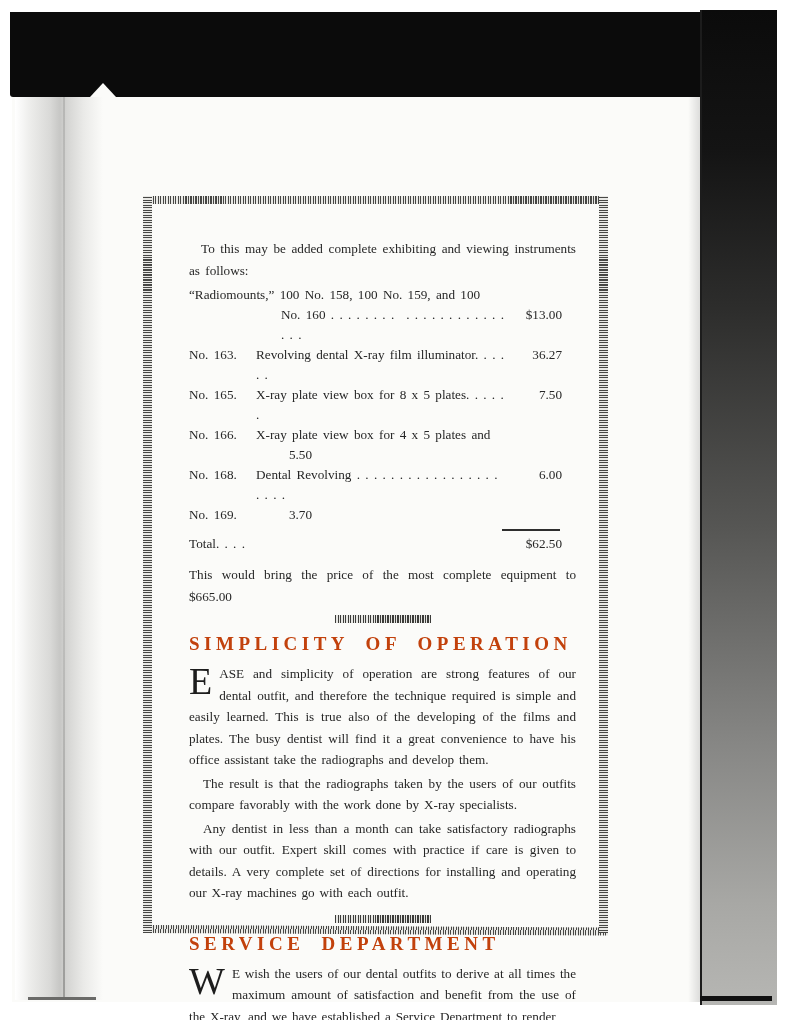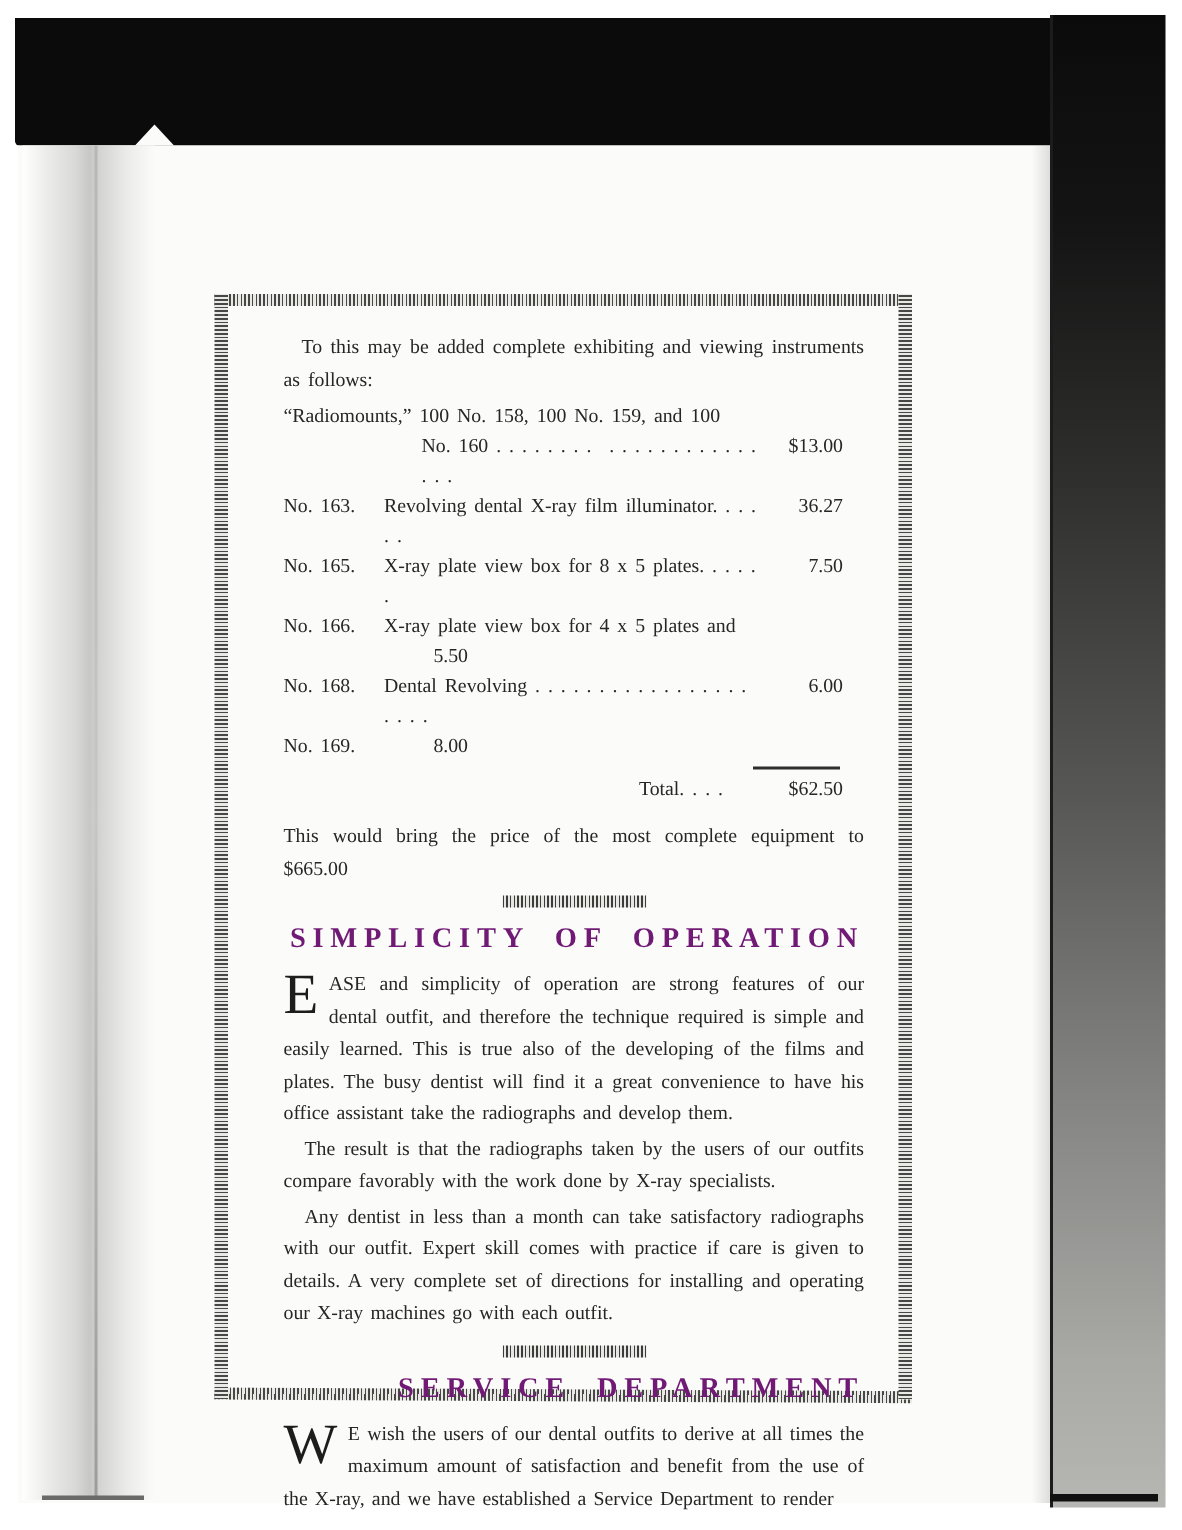--- a/index.html
+++ b/index.html
@@ -53,43 +53,43 @@
   .fb{position:absolute;}
   .fb-h{left:0;right:0;height:8px;background:repeating-linear-gradient(90deg,#474745 0px,#474745 1px,#e9e9e6 1px,#e9e9e6 2.5px);}
   .fb-top{top:0;}
   .fb-bottom{bottom:0;transform:rotate(0.3deg);transform-origin:left center;}
   .fb-v{top:0;bottom:0;width:9px;background:repeating-linear-gradient(0deg,#474745 0px,#474745 1px,#e9e9e6 1px,#e9e9e6 2.5px);}
   .fb-left{left:0;}
   .fb-right{right:0;}
   
   .content{
     position:absolute;left:9px;right:9px;top:8px;bottom:8px;
-    padding:16px 23px 0 37px;
+    padding:34px 23px 0 37px;
     font-size:13.2px;line-height:21.5px;color:#262626;
   }
   p{margin:0;}
   .intro{text-align:justify;text-indent:12px;margin-bottom:4px;word-spacing:2px;}
   .pricelist{word-spacing:2px;}
   .prow{display:flex;line-height:20px;padding-right:14px;}
   .no{flex:none;width:58px;margin-right:9px;}
   .desc{flex:1;min-width:0;}
   .desc.cont2{padding-left:25px;}
   .price{flex:none;width:56px;text-align:right;}
   .head-line1{line-height:20px;margin-top:2px;}
   .head-line2{display:flex;margin-left:92px;line-height:20px;padding-right:14px;}
   .head-line2 .cont{flex:1;}
   .total-rule{width:58px;height:2px;background:#2e2e2e;margin:4px 16px 3px auto;}
-  .total-row{display:flex;justify-content:flex-end;gap:24px;line-height:20px;padding-right:14px;margin-bottom:10px;word-spacing:2px;}
+  .total-row{display:flex;justify-content:space-between;gap:24px;line-height:20px;padding-right:14px;margin-bottom:10px;word-spacing:2px;}
   .note{text-align:justify;margin-bottom:8px;word-spacing:1.5px;}
   .ornament{width:96px;height:8px;margin:7px auto 9px;
     background:repeating-linear-gradient(90deg,#3c3c3a 0px,#3c3c3a 1px,#e6e6e3 1px,#e6e6e3 2.5px);}
   .ornament.second{margin-top:11px;}
   h2{
     font-size:19px;font-weight:600;letter-spacing:4.5px;word-spacing:8px;
-    text-align:right;margin:0 0 7px;color:#701a75;line-height:24px;
+    text-align:left;margin:0 0 7px;color:#c2410c;line-height:24px;
   }
   .para{text-align:justify;margin-bottom:2px;word-spacing:1.5px;}
   .para.indent{text-indent:14px;}
   .dropcap{
     float:left;font-size:38px;line-height:30px;padding:3px 7px 0 0;color:#1d1d1d;
   }
 </style>
 </head>
 <body>
 
@@ -143,21 +143,21 @@
       </div>
 
       <div class="prow">
         <span class="no">No. 168.</span>
         <span class="desc">Dental Revolving . . . . . . . . . . . . . . . . . . . . .</span>
         <span class="price">6.00</span>
       </div>
 
       <div class="prow">
         <span class="no">No. 169.</span>
-        <span class="price">8.00</span>
+        <span class="price">3.70</span>
       </div>
     </div>
 
     <div class="total-rule"></div>
     <div class="total-row">
       <span>Total. . . .</span>
       <span class="price">$62.50</span>
     </div>
 
     <p class="note">This would bring the price of the most complete equipment to $665.00</p>

